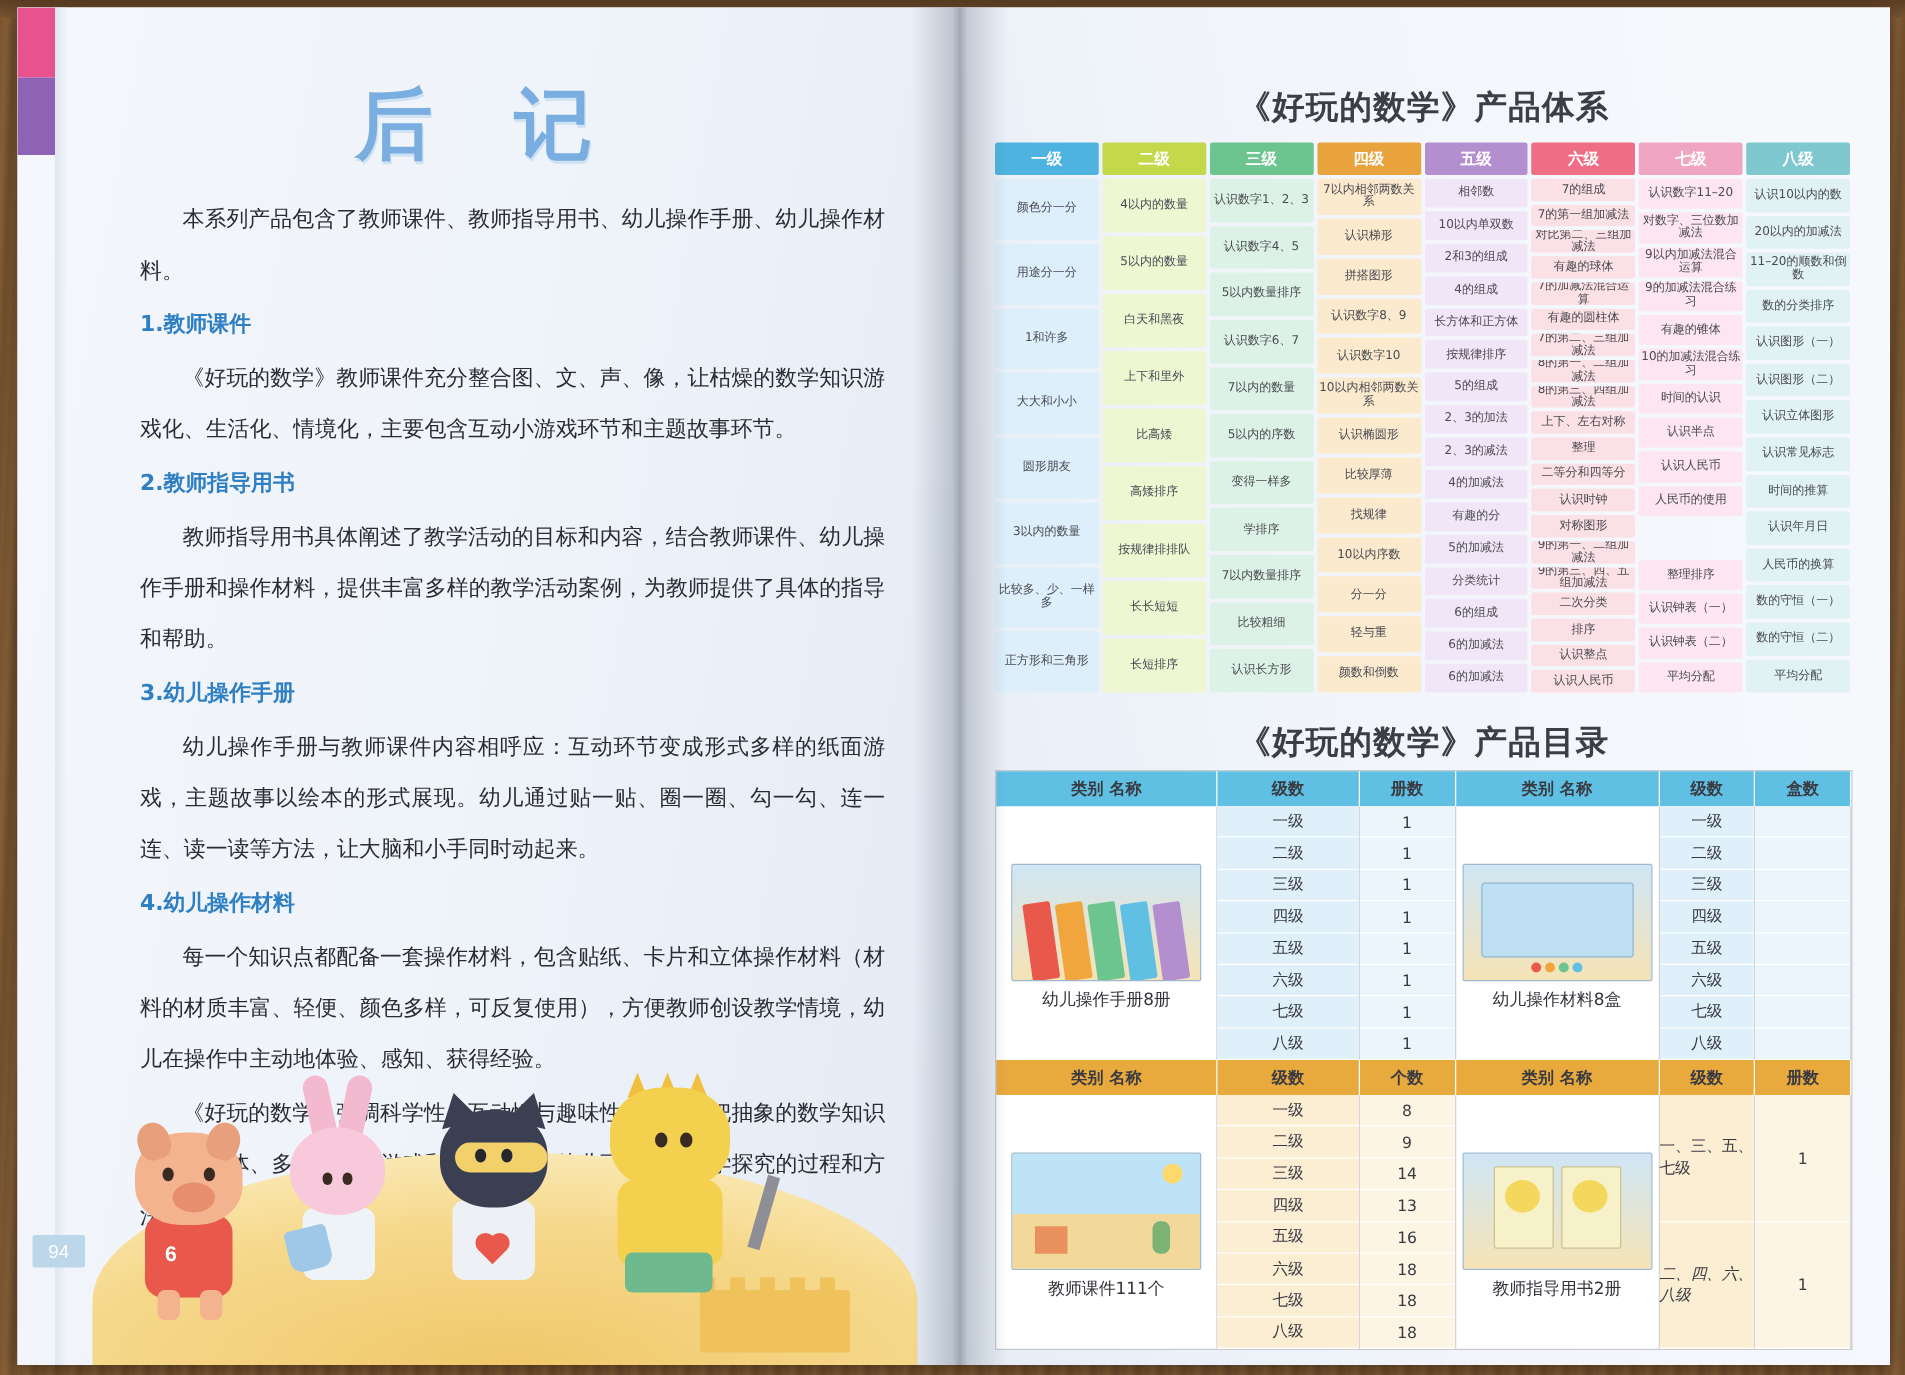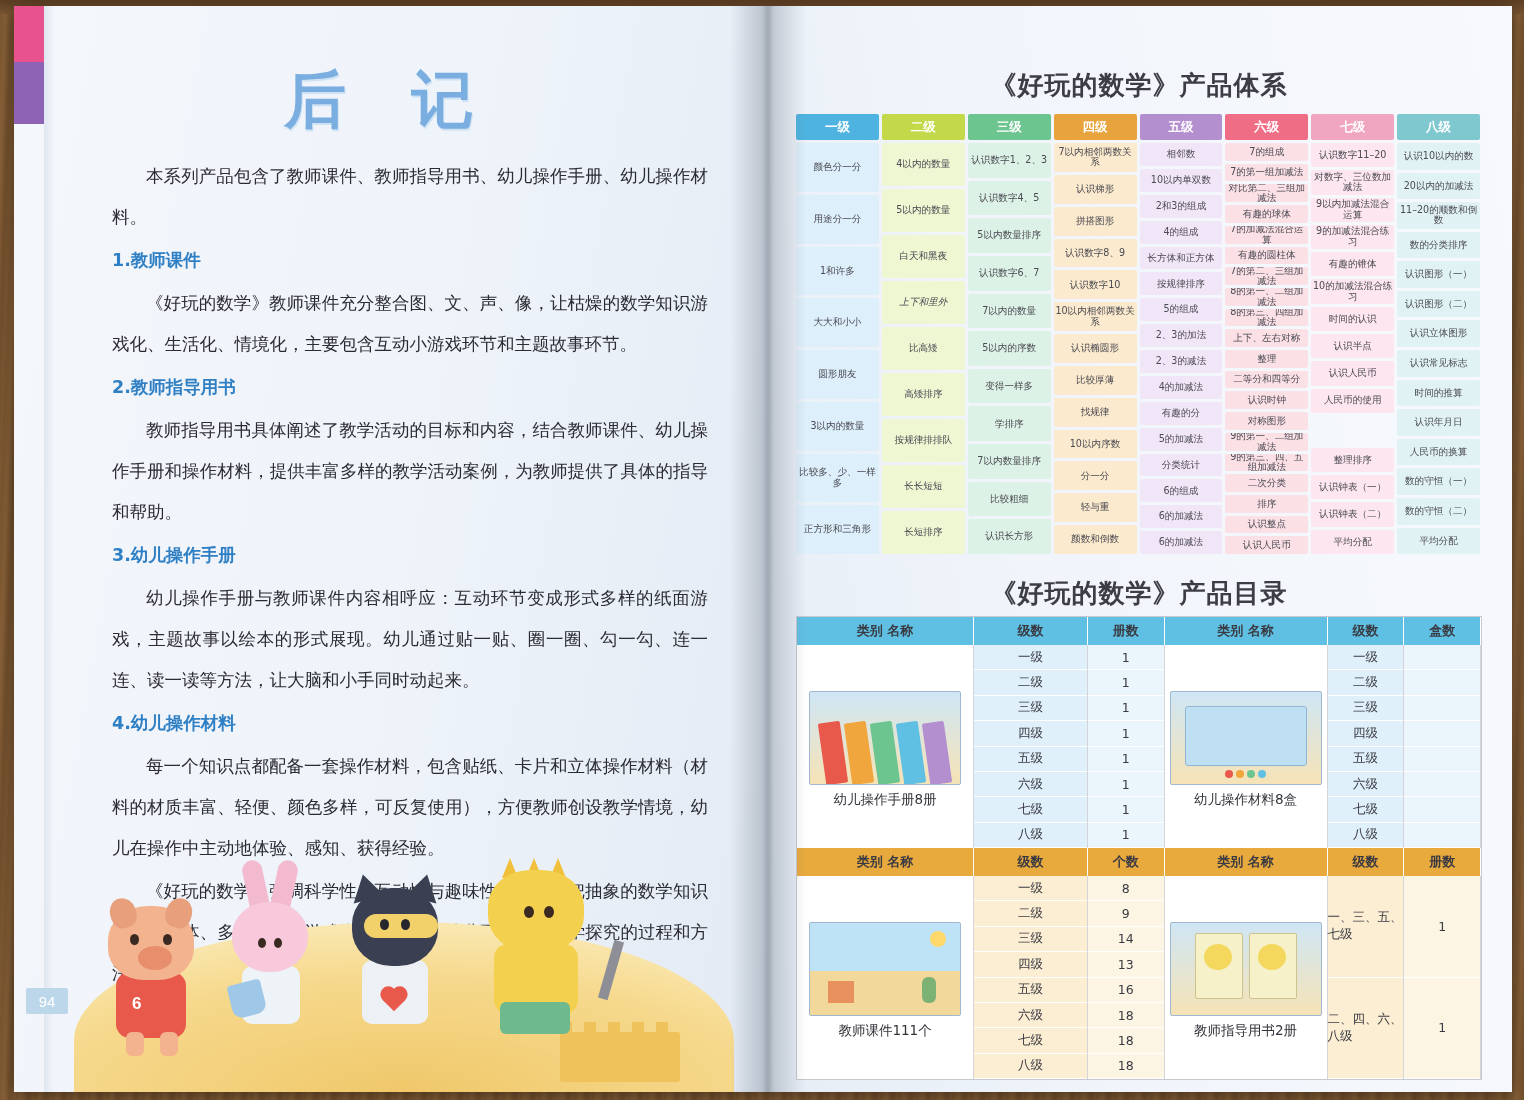--- a/index.html
+++ b/index.html
@@ -305,21 +305,21 @@
           <div class="sys-cell" style="background: rgb(221, 239, 250);">圆形朋友</div>
           <div class="sys-cell" style="background: rgb(221, 239, 250);">3以内的数量</div>
           <div class="sys-cell" style="background: rgb(221, 239, 250);">比较多、少、一样多</div>
           <div class="sys-cell" style="background: rgb(221, 239, 250);">正方形和三角形</div>
         </div>
         <div class="sys-col">
           <div class="sys-head" style="background: rgb(195, 217, 74);">二级</div>
           <div class="sys-cell" style="background: rgb(238, 246, 210);">4以内的数量</div>
           <div class="sys-cell" style="background: rgb(238, 246, 210);">5以内的数量</div>
           <div class="sys-cell" style="background: rgb(238, 246, 210);">白天和黑夜</div>
-          <div class="sys-cell" style="background: rgb(238, 246, 210); font-style: italic;">上下和里外</div>
+          <div class="sys-cell" style="background: rgb(238, 246, 210);">上下和里外</div>
           <div class="sys-cell" style="background: rgb(238, 246, 210);">比高矮</div>
           <div class="sys-cell" style="background: rgb(238, 246, 210);">高矮排序</div>
           <div class="sys-cell" style="background: rgb(238, 246, 210);">按规律排排队</div>
           <div class="sys-cell" style="background: rgb(238, 246, 210);">长长短短</div>
           <div class="sys-cell" style="background: rgb(238, 246, 210);">长短排序</div>
         </div>
         <div class="sys-col">
           <div class="sys-head" style="background: rgb(108, 196, 143);">三级</div>
           <div class="sys-cell" style="background: rgb(221, 242, 230);">认识数字1、2、3</div>
           <div class="sys-cell" style="background: rgb(221, 242, 230);">认识数字4、5</div>
@@ -552,21 +552,21 @@
             <div class="img-box">
               <div class="guide-books">
                 <div class="guide-book"></div>
                 <div class="guide-book"></div>
               </div>
             </div>
             <div>教师指导用书2册</div>
           </div>
           <div class="c3 lvl-col" id="b2rlvl">
               <div style="background: rgb(251, 238, 211);">一、三、五、七级</div>
-              <div style="background: rgb(251, 238, 211);">二、四、六、八级</div>
+              <div style="background: rgb(251, 238, 211); font-style: italic;">二、四、六、八级</div>
             </div>
           <div class="c5 lvl-col" id="b2rcnt">
               <div style="background: rgb(253, 245, 228);">1</div>
               <div style="background: rgb(253, 245, 228);">1</div>
             </div>
         </div>
       </div>
     </div>
   </div>
 

